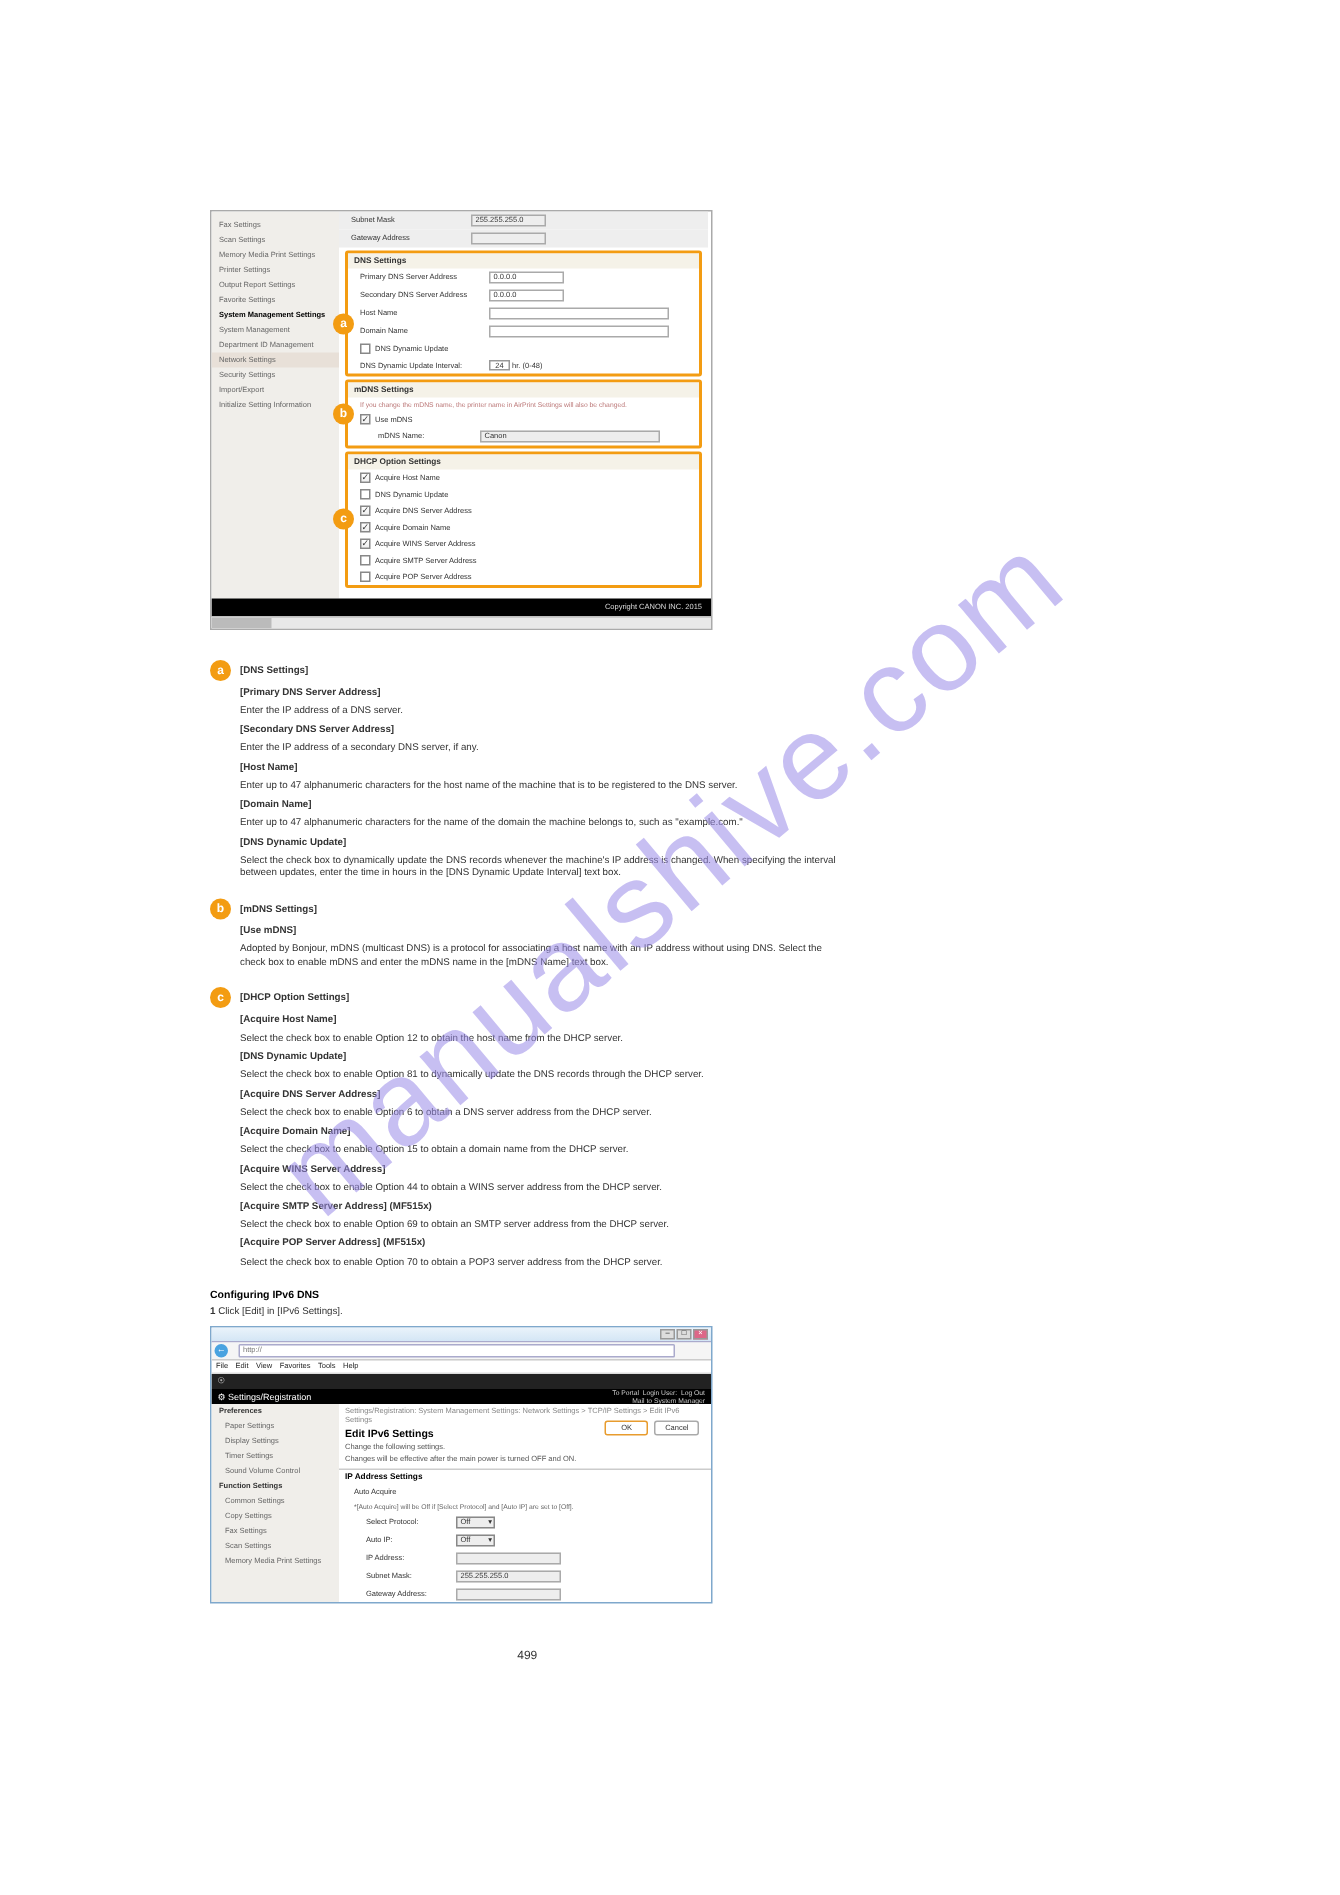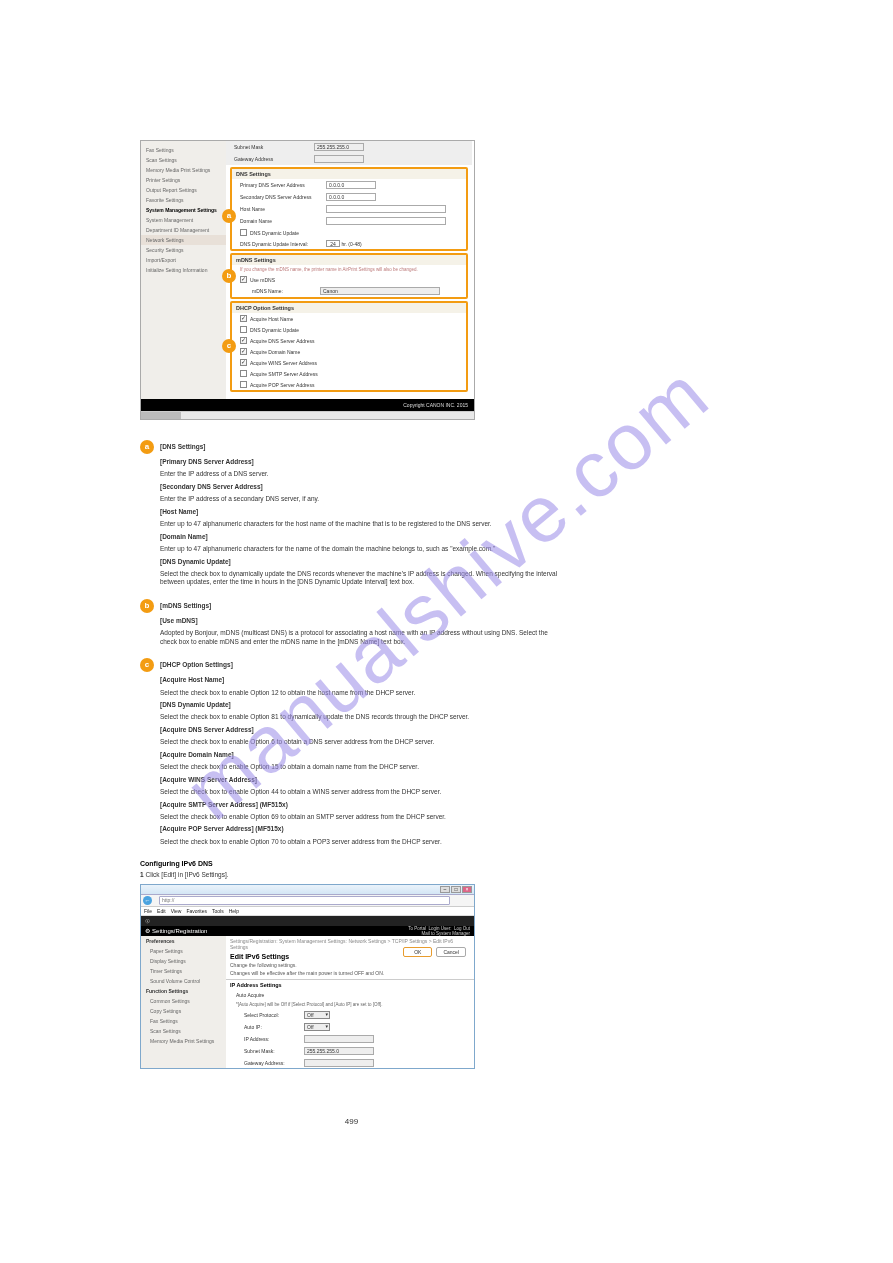--- a/index.html
+++ b/index.html
@@ -287,14 +287,14 @@
                 <span class="lbl" style="width:60px">Gateway Address:</span>
                 <span class="input" style="width:70px;background:#eee"></span>
               </div>
             </div>
         </div>
 
       </div>
     </div>
   </div>
 
-  <div style="text-align:center;margin-top:48px;font-size:8px;color:#333">499</div>
+  <div style="text-align:center;margin-top:30px;font-size:8px;color:#333">499</div>
 </div>
 
 </body></html>

